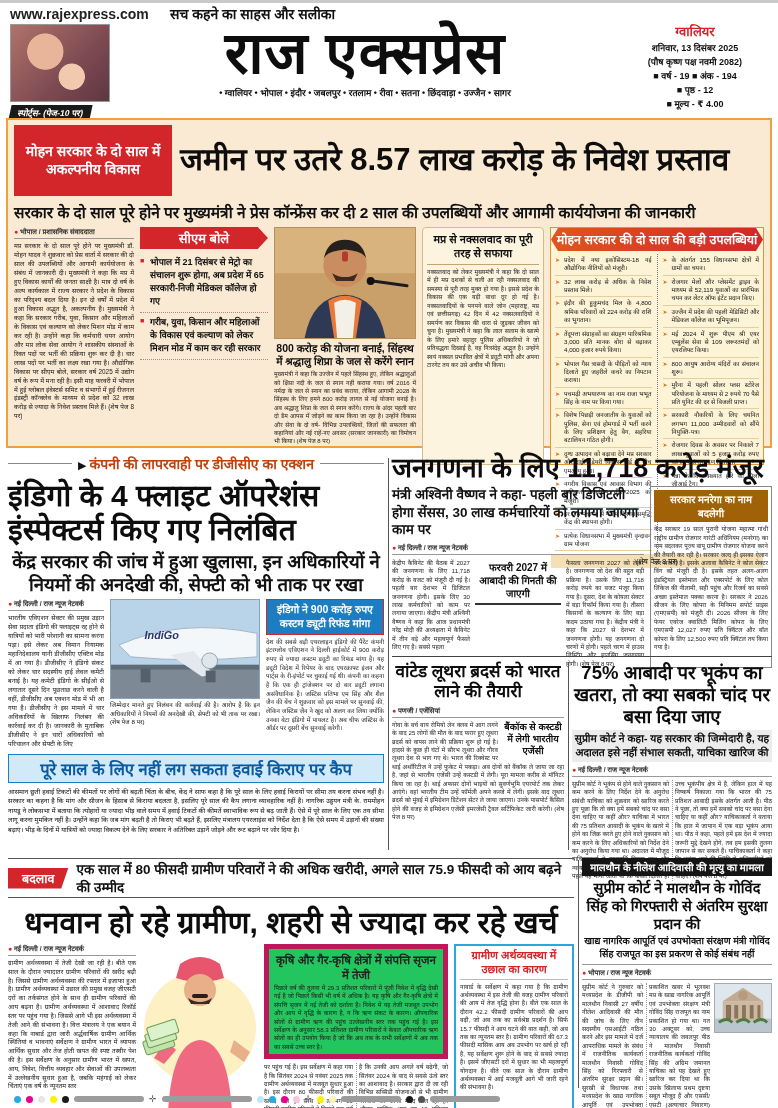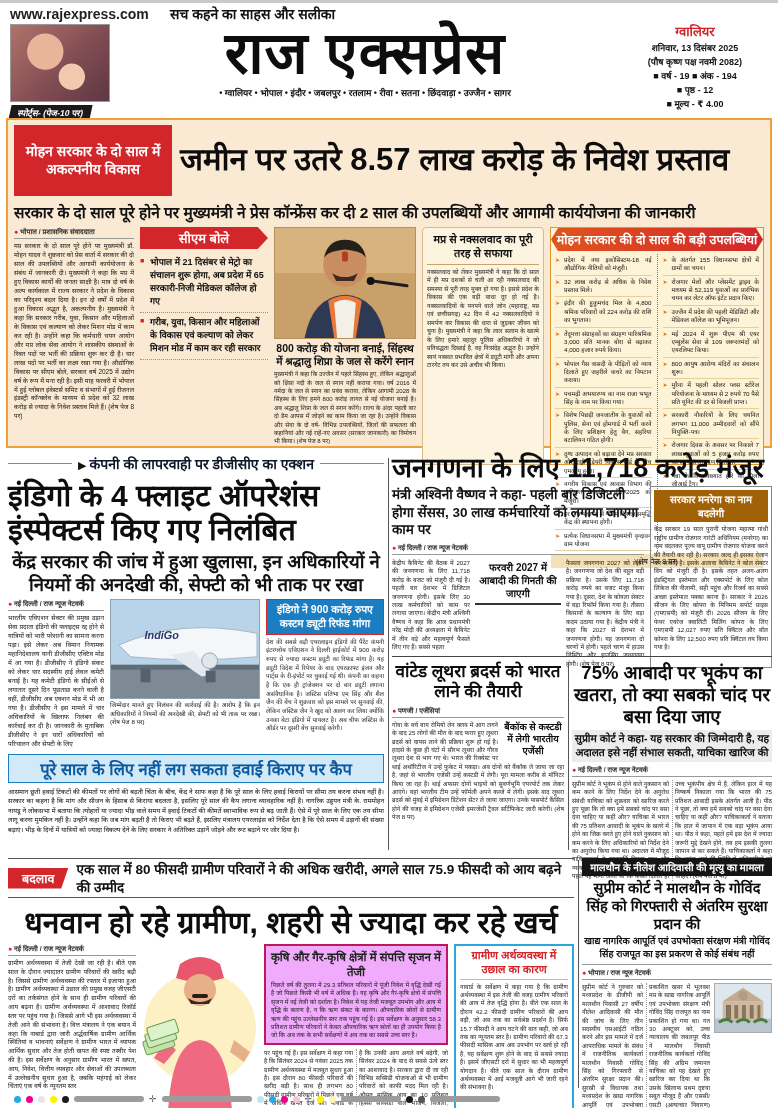--- a/index.html
+++ b/index.html
@@ -62,21 +62,21 @@
   padding:2px 0 2px 9px;position:relative;text-align:justify}
 .ach li::before{content:"➤";color:#e8751a;position:absolute;left:0;top:2px;font-size:6px}
 .ach-more{background:#f4e0b4;font-size:7.5px;font-weight:normal;text-align:center;padding:2px}
 
 
 .vr{position:absolute;width:1px;background:#555}
 .hr-black{position:absolute;left:6px;right:6px;height:1px;background:#444}
 .b2l{position:absolute;left:8px;top:454px;width:376px;height:396px}
 .kicker-row{display:flex;align-items:center;gap:6px}
 .kicker-row .line{flex:1;height:1px;background:#888}
-.kicker-text{color:#0f172a;font-weight:800;font-size:14px;white-space:nowrap}
+.kicker-text{color:#c2410c;font-weight:800;font-size:14px;white-space:nowrap}
 .kicker-text::before{content:"▶ ";color:#111;font-size:11px}
 .h-xl{font-size:30px;font-weight:800;text-align:left;line-height:1.12;color:#0d0d0d;margin-top:6px}
 .deck-lg{font-size:18.5px;font-weight:700;text-align:center;line-height:1.25;margin:4px 0 3px}
 .b2l-row{display:flex;gap:6px;margin-top:2px}
 .b2l-c1{flex:1}
 .plane-wrap{width:150px;min-width:150px}
 .plane{width:150px;height:100px;border:1px solid #8aa4b8;display:block}
 .photo-cap{font-size:6.2px;line-height:1.35;text-align:justify;margin-top:2px}
 .b2l-c3{width:118px;min-width:118px}
 .refund-title{background:#1b7ec2;color:#fff;font-weight:800;font-size:10.5px;text-align:center;
@@ -113,21 +113,21 @@
 .b3l{position:absolute;left:8px;top:858px;width:566px;height:232px}
 .strip{display:flex;align-items:center;gap:8px;border-top:1px solid #555;border-bottom:1px solid #555;padding:1px 0}
 .strip-tag{background:#d3262b;color:#fff;font-weight:800;font-size:12.5px;padding:2px 14px;
   clip-path:polygon(0 0,100% 0,88% 100%,0 100%)}
 .strip-text{font-size:13.5px;font-weight:700}
 .rural-h{font-size:30px;font-weight:800;text-align:center;color:#0d0d0d;margin:3px 0 2px}
 .b3l-row{display:flex;gap:6px}
 .b3l-c1{width:128px;min-width:128px}
 .villager{width:116px;min-width:116px;height:168px}
 .b3l-mid{flex:1;display:flex;flex-direction:column;gap:4px}
-.agri-box{background:#f0abfc;border:2px solid #be185d;padding:3px 5px}
+.agri-box{background:#22c55e;border:5px solid #be185d;padding:3px 5px}
 .agri-title{font-size:11.5px;font-weight:800;text-align:center;margin-bottom:2px;color:#222}
 .cause{width:120px;min-width:120px;border:2px solid #2aa7db;padding:3px 4px}
 .cause-title{color:#d3262b;font-size:11px;font-weight:800;text-align:center;line-height:1.25;
   border-bottom:1px solid #bbb;padding-bottom:2px;margin-bottom:3px}
 
 .b3r{position:absolute;left:582px;top:858px;width:190px;height:232px}
 .blackbar{background:#151515;color:#fff;font-size:10px;font-weight:800;text-align:center;padding:2px}
 .court-h{font-size:14.5px;font-weight:800;text-align:center;line-height:1.25;margin:3px 0 2px;color:#0d0d0d}
 .court-deck{font-size:9.5px;font-weight:700;text-align:center;line-height:1.35;
   border-bottom:1px solid #999;padding-bottom:3px;margin-bottom:3px}

